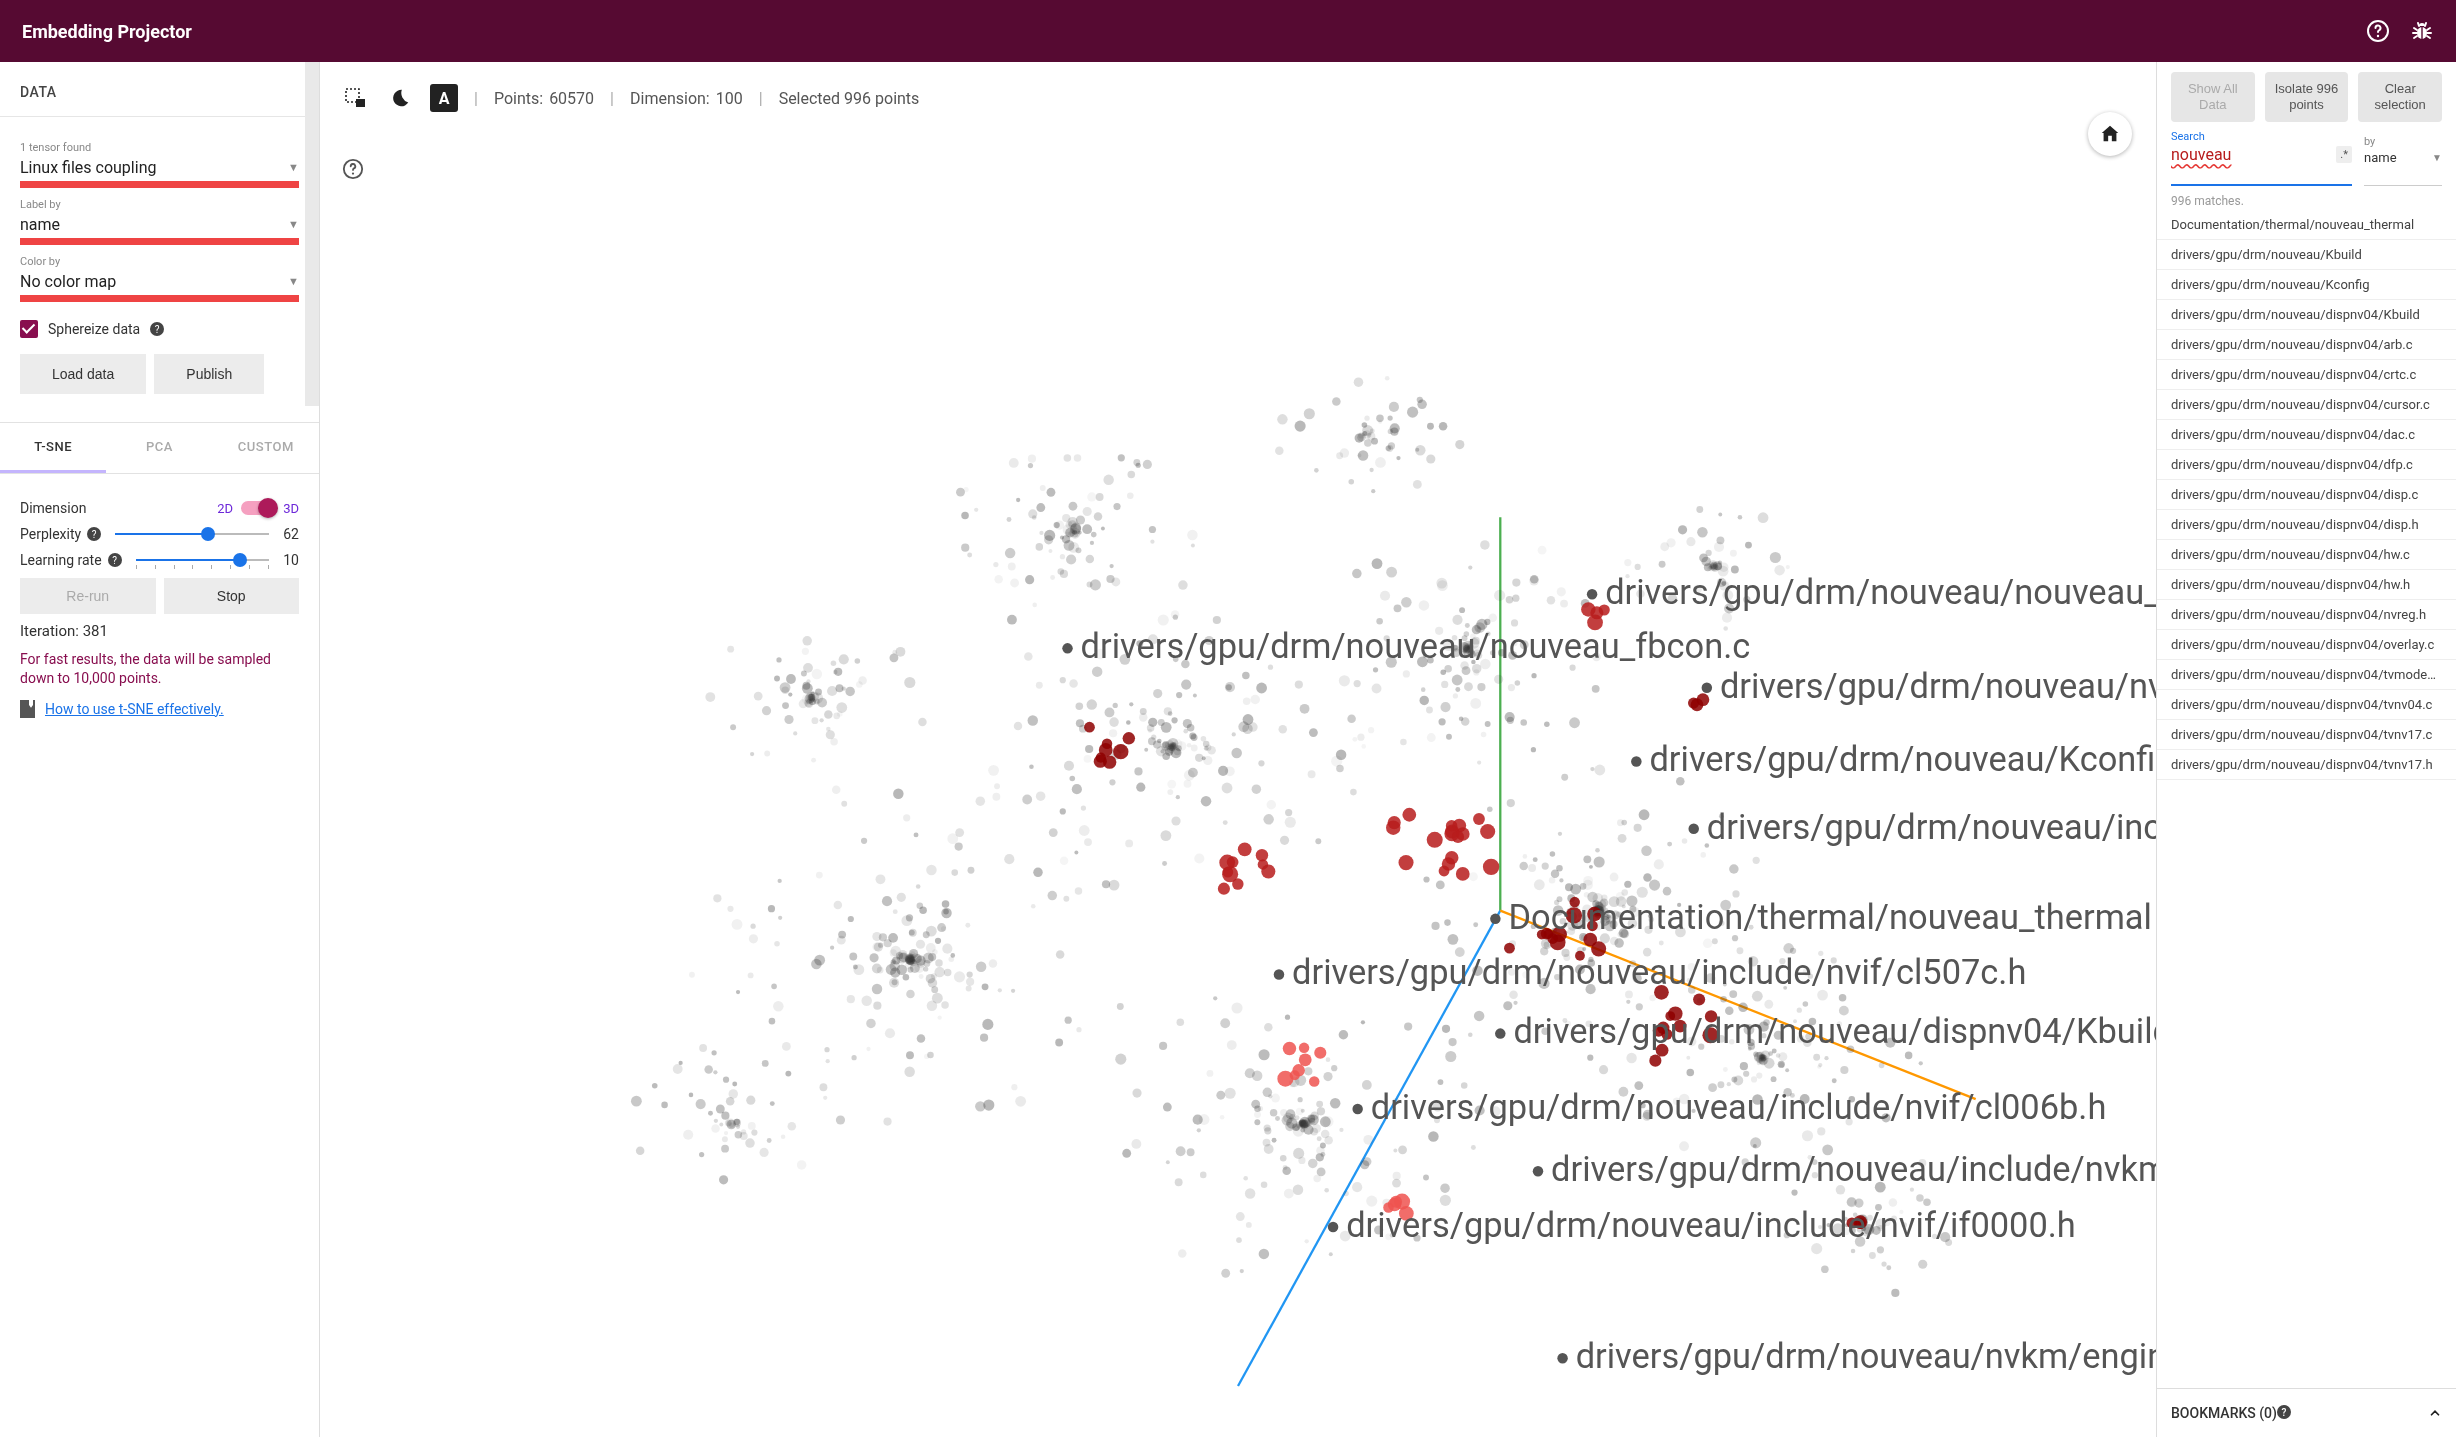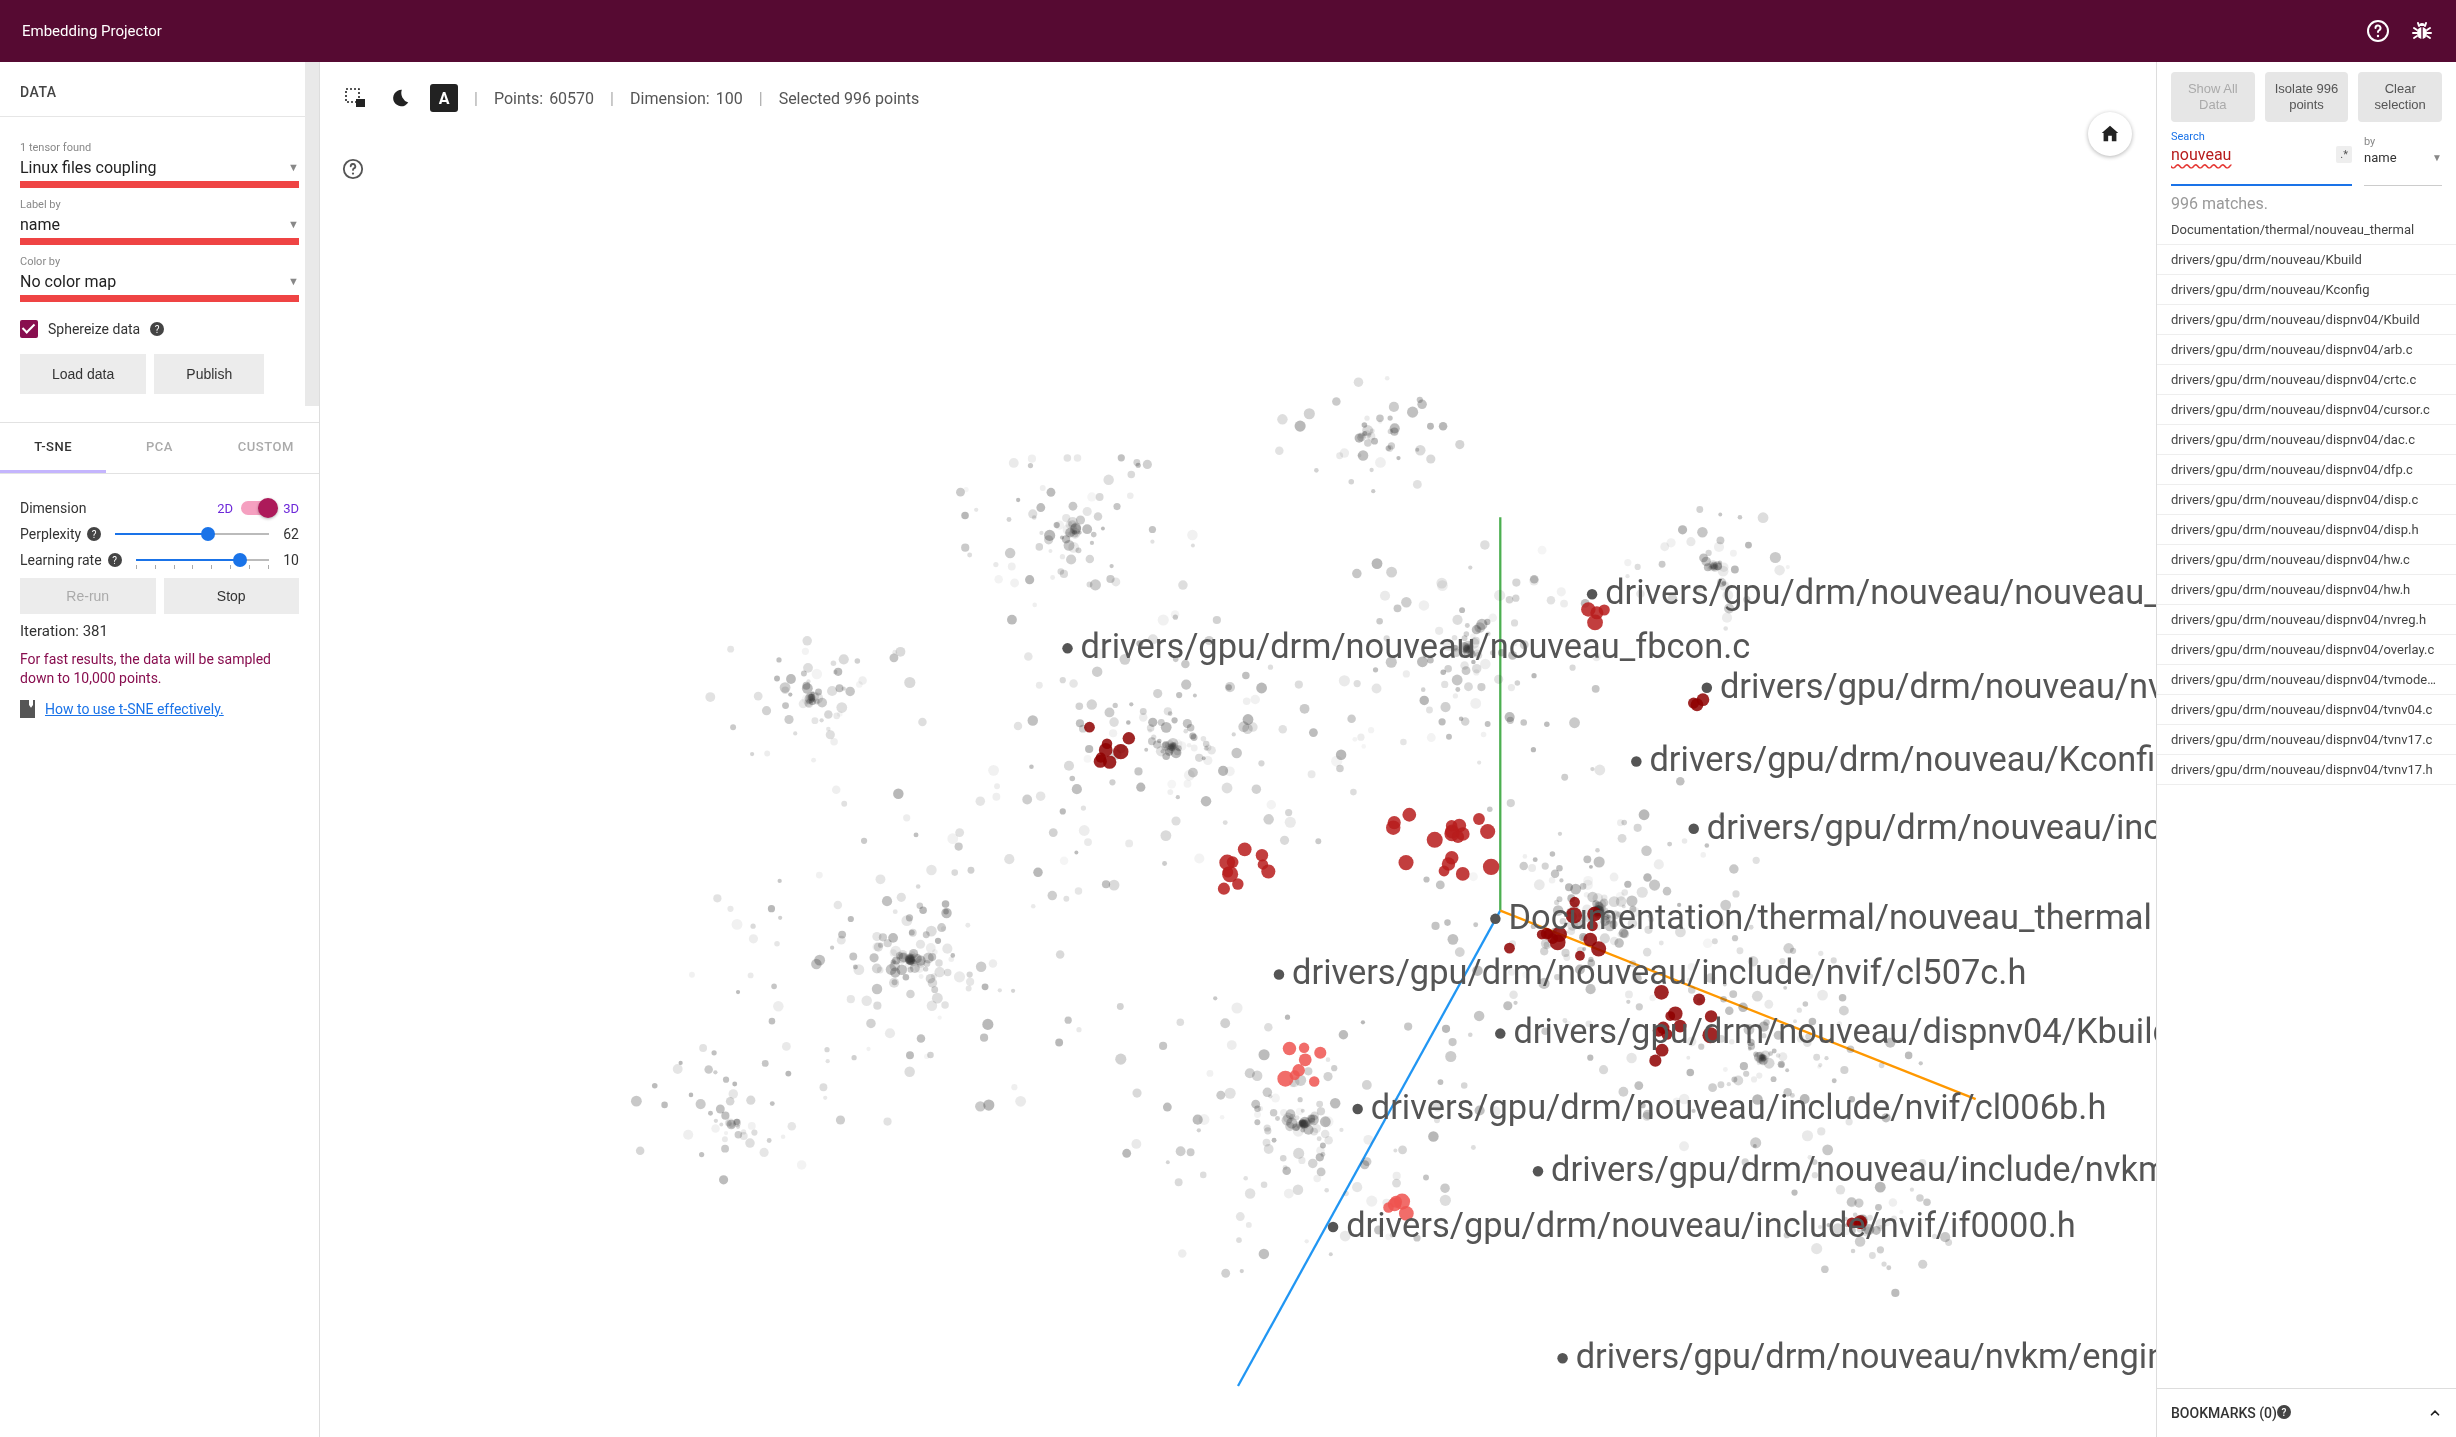--- a/index.html
+++ b/index.html
@@ -1,21 +1,21 @@
 <!DOCTYPE html>
 <html><head>
 <meta charset="utf-8">
 <style>
   * { box-sizing: border-box; margin: 0; padding: 0; }
   html, body { height: 100%; font-family: "Roboto", "Helvetica Neue", Arial, sans-serif; font-size: 13px; color: #333; }
   body { display: flex; flex-direction: column; overflow: hidden; }
 
   
   .app-header { height: 62px; background: #560a32; display: flex; align-items: center; padding: 0 22px; color: #fff; justify-content: space-between; flex-shrink: 0; }
-  .app-header .title { font-size: 15px; font-weight: 400; }
+  .app-header .title { font-size: 18px; font-weight: 700; }
   .app-header .header-icons { display: flex; gap: 20px; align-items: center; }
   .hdr-icon { width: 24px; height: 24px; fill: #fff; cursor: pointer; }
 
   
   .main { flex: 1; display: grid; grid-template-columns: 320px 1fr 300px; min-height: 0; }
 
   
   .left { display: flex; flex-direction: column; border-right: 1px solid #ddd; min-height: 0; position: relative; }
   .left .scrollframe { overflow-y: auto; flex: 1; }
   .panel-heading { font-size: 14px; font-weight: 500; color: #444; padding: 22px 20px 16px; border-bottom: 1px solid #e6e6e6; letter-spacing: .5px; }
@@ -77,21 +77,21 @@
   .chip-btn.disabled { color: #aaa; }
   .search-wrap { padding: 2px 14px 2px; display: flex; gap: 12px; align-items: flex-end; }
   .search-col { flex: 1; display: flex; flex-direction: column; }
   .search-col.small { flex: 0 0 78px; }
   .search-col .sl { font-size: 11px; color: #1a73e8; margin-bottom: 2px; }
   .search-col.small .sl { color: #888; }
   .search-row { display: flex; align-items: center; border-bottom: 2px solid #1a73e8; padding-bottom: 20px; }
   .search-row.lite { border-bottom: 1px solid #ccc; }
   .search-row .val { color: #b71c1c; font-size: 16px; }
   .regex-badge { font-size: 11px; color: #555; background: #eee; padding: 2px 4px; border-radius: 2px; margin-left: 4px; cursor: pointer; }
-  .matches-count { font-size: 16px; color: #999; padding: 6px 14px 2px; }
+  .matches-count { font-size: 12px; color: #999; padding: 6px 14px 2px; }
 
   .results { flex: 1; overflow-y: auto; }
   .result-item { padding: 7px 14px; font-size: 13px; color: #444; border-bottom: 1px solid #eee; cursor: pointer; white-space: nowrap; overflow: hidden; text-overflow: ellipsis; }
 
   .bookmarks-bar { border-top: 1px solid #ddd; padding: 16px 14px; display: flex; align-items: center; justify-content: space-between; font-size: 14px; font-weight: 500; cursor: pointer; }
   .bookmarks-bar .bm-left { display: flex; align-items: flex-start; gap: 0; }
 
   
   .left-scroll-hint { position: absolute; right: 0; top: 0; bottom: 0; width: 14px; background: linear-gradient(#e9e9e9, #e9e9e9 25%, transparent 25%); pointer-events: none; }
 

